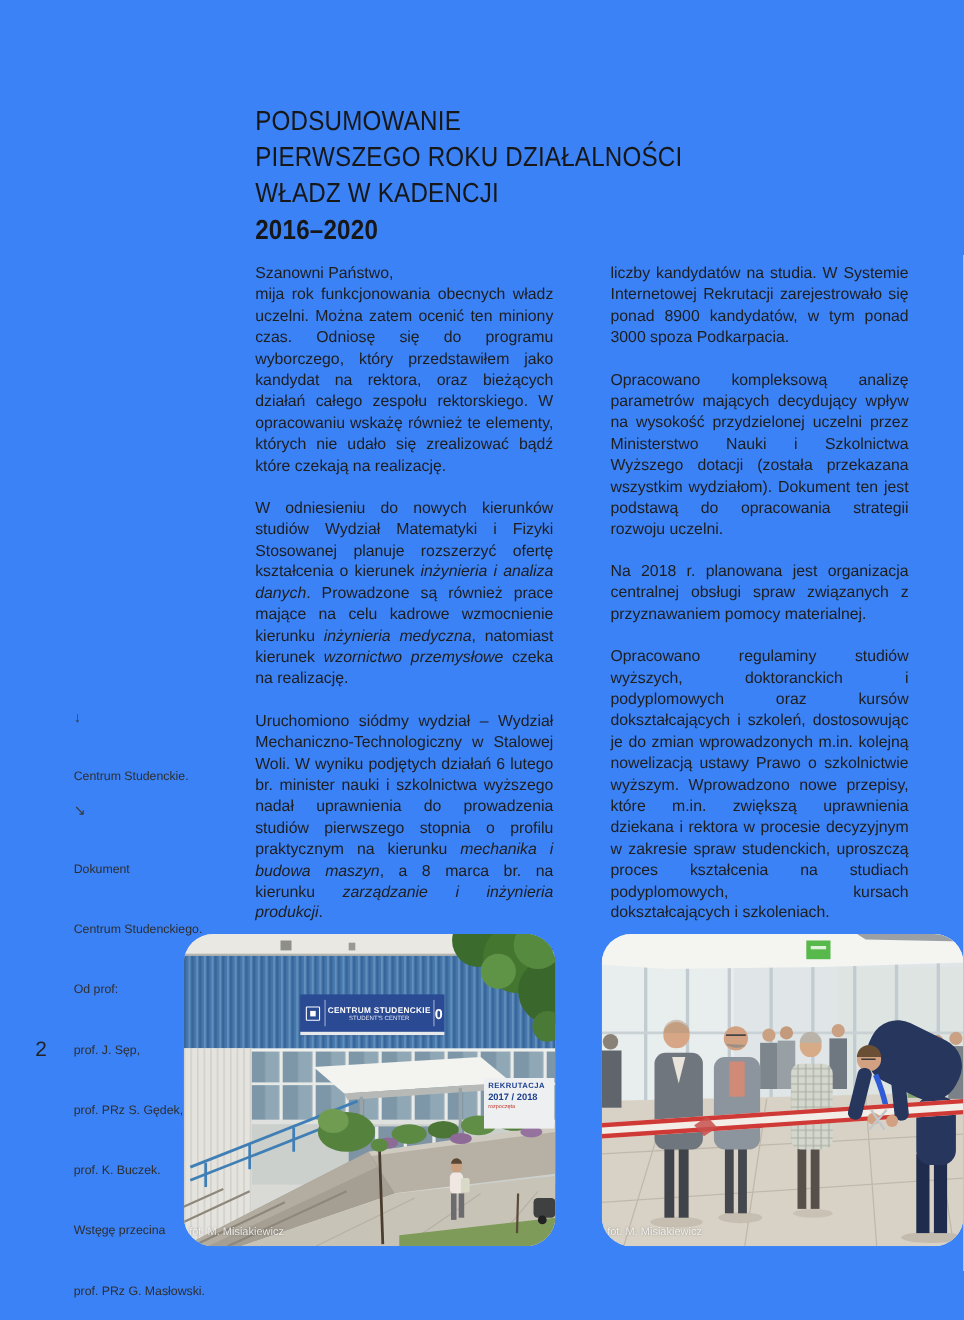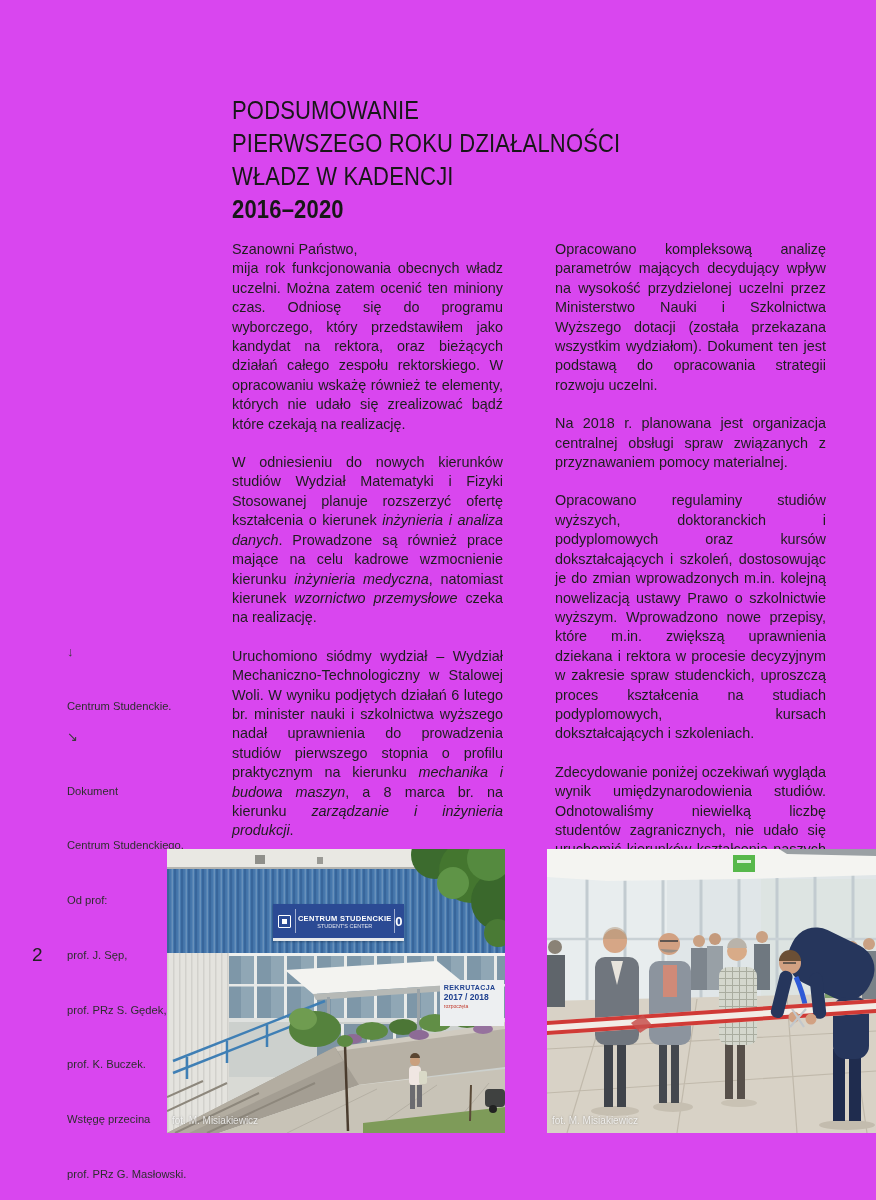--- a/index.html
+++ b/index.html
@@ -1,16 +1,16 @@
 <!DOCTYPE html>
 <html lang="pl"><head>
 <meta charset="utf-8">
 <style>
   html,body{margin:0;padding:0;background:#ffffff;}
-  .page{position:relative;width:876px;height:1200px;background:#d946ef;overflow:hidden;
+  .page{position:relative;width:876px;height:1200px;background:#3b82f6;overflow:hidden;
         font-family:"Liberation Sans","DejaVu Sans",sans-serif;color:#1e1e1e;}
 
   
   .title-block{position:absolute;left:232px;top:94px;}
   .title-line{font-size:25px;line-height:33px;font-weight:400;color:#171717;
               letter-spacing:.2px;transform:scaleX(.88);transform-origin:0 50%;white-space:nowrap;}
   .title-line.bold{font-weight:700;}
 
   
   .columns{position:absolute;left:232px;top:240px;width:594px;display:flex;gap:52px;}
@@ -24,21 +24,21 @@
   
   .margin-notes{position:absolute;left:67px;top:644px;width:150px;color:#2e2e2e;}
   .margin-note + .margin-note{margin-top:15px;}
   .note-arrow{font-size:13px;line-height:15px;color:#3a3a3a;}
   .note-line{font-size:11.2px;line-height:14.7px;margin-top:40px;}
 
   
   .page-number{position:absolute;left:32px;top:944px;font-size:19px;color:#222;}
 
   
-  .photo{position:absolute;overflow:hidden;}
+  .photo{position:absolute;overflow:hidden;border-radius:27px;}
   #photo-left{left:167px;top:849px;width:338px;height:284px;}
   #photo-right{left:547px;top:849px;width:329px;height:284px;}
   .photo svg{position:absolute;left:0;top:0;width:100%;height:100%;}
   .photo-caption{position:absolute;left:5px;bottom:7px;font-size:10px;color:rgba(255,255,255,.8);
                  text-shadow:0 0 2px rgba(0,0,0,.35);z-index:5;}
 
   
   .sign{position:absolute;left:31.5%;top:19.5%;width:38.5%;height:12%;background:#2b4a94;
         border-bottom:3px solid #e6e9ec;display:flex;align-items:center;color:#fff;z-index:3;
         box-shadow:0 1px 2px rgba(0,0,0,.25);}
@@ -72,20 +72,21 @@
 
   <div class="columns">
     <div class="col" id="col-left">
         <p class="tight"><span>Szanowni Państwo,</span></p>
         <p><span>mija rok funkcjonowania obecnych władz uczelni. Można zatem ocenić ten miniony czas. Odniosę się do programu wyborczego, który przedstawiłem jako kandydat na rektora, oraz bieżących działań całego zespołu rektorskiego. W opracowaniu wskażę również te elementy, których nie udało się zrealizować bądź które czekają na realizację.</span></p>
         <p><span>W odniesieniu do nowych kierunków studiów Wydział Matematyki i Fizyki Stosowanej planuje rozszerzyć ofertę kształcenia o kierunek </span><span class="it">inżynieria i analiza danych</span><span>. Prowadzone są również prace mające na celu kadrowe wzmocnienie kierunku </span><span class="it">inżynieria medyczna</span><span>, natomiast kierunek </span><span class="it">wzornictwo przemysłowe</span><span> czeka na realizację.</span></p>
         <p><span>Uruchomiono siódmy wydział – Wydział Mechaniczno-Technologiczny w Stalowej Woli. W wyniku podjętych działań 6 lutego br. minister nauki i szkolnictwa wyższego nadał uprawnienia do prowadzenia studiów pierwszego stopnia o profilu praktycznym na kierunku </span><span class="it">mechanika i budowa maszyn</span><span>, a 8 marca br. na kierunku </span><span class="it">zarządzanie i inżynieria produkcji</span><span>.</span></p>
         <p><span>Dokonano reorganizacji procesu rekrutacji na studia, wprowadzając centralną rekrutację, co zdecydowanie usprawniło cały proces rekrutacyjny. Należy podkreślić, że w tym roku, tak jak w poprzednim, nie odnotowaliśmy spadku</span></p>
       </div>
     <div class="col" id="col-right">
+        <p><span>liczby kandydatów na studia. W Systemie Internetowej Rekrutacji zarejestrowało się ponad 8900 kandydatów, w tym ponad 3000 spoza Podkarpacia.</span></p>
         <p><span>Opracowano kompleksową analizę parametrów mających decydujący wpływ na wysokość przydzielonej uczelni przez Ministerstwo Nauki i Szkolnictwa Wyższego dotacji (została przekazana wszystkim wydziałom). Dokument ten jest podstawą do opracowania strategii rozwoju uczelni.</span></p>
         <p><span>Na 2018 r. planowana jest organizacja centralnej obsługi spraw związanych z przyznawaniem pomocy materialnej.</span></p>
         <p><span>Opracowano regulaminy studiów wyższych, doktoranckich i podyplomowych oraz kursów dokształcających i szkoleń, dostosowując je do zmian wprowadzonych m.in. kolejną nowelizacją ustawy Prawo o szkolnictwie wyższym. Wprowadzono nowe przepisy, które m.in. zwiększą uprawnienia dziekana i rektora w procesie decyzyjnym w zakresie spraw studenckich, uproszczą proces kształcenia na studiach podyplomowych, kursach dokształcających i szkoleniach.</span></p>
         <p><span>Zdecydowanie poniżej oczekiwań wygląda wynik umiędzynarodowienia studiów. Odnotowaliśmy niewielką liczbę studentów zagranicznych, nie udało się uruchomić kierunków kształcenia naszych studentów w języku angielskim. Nie udało się również wprowadzić drugiego języka do programu kształcenia studentów. Przeważa-</span></p>
       </div>
   </div>
 
   <div class="margin-notes" id="margin-notes">
       <div class="margin-note">
         <div class="note-arrow">↓</div>

